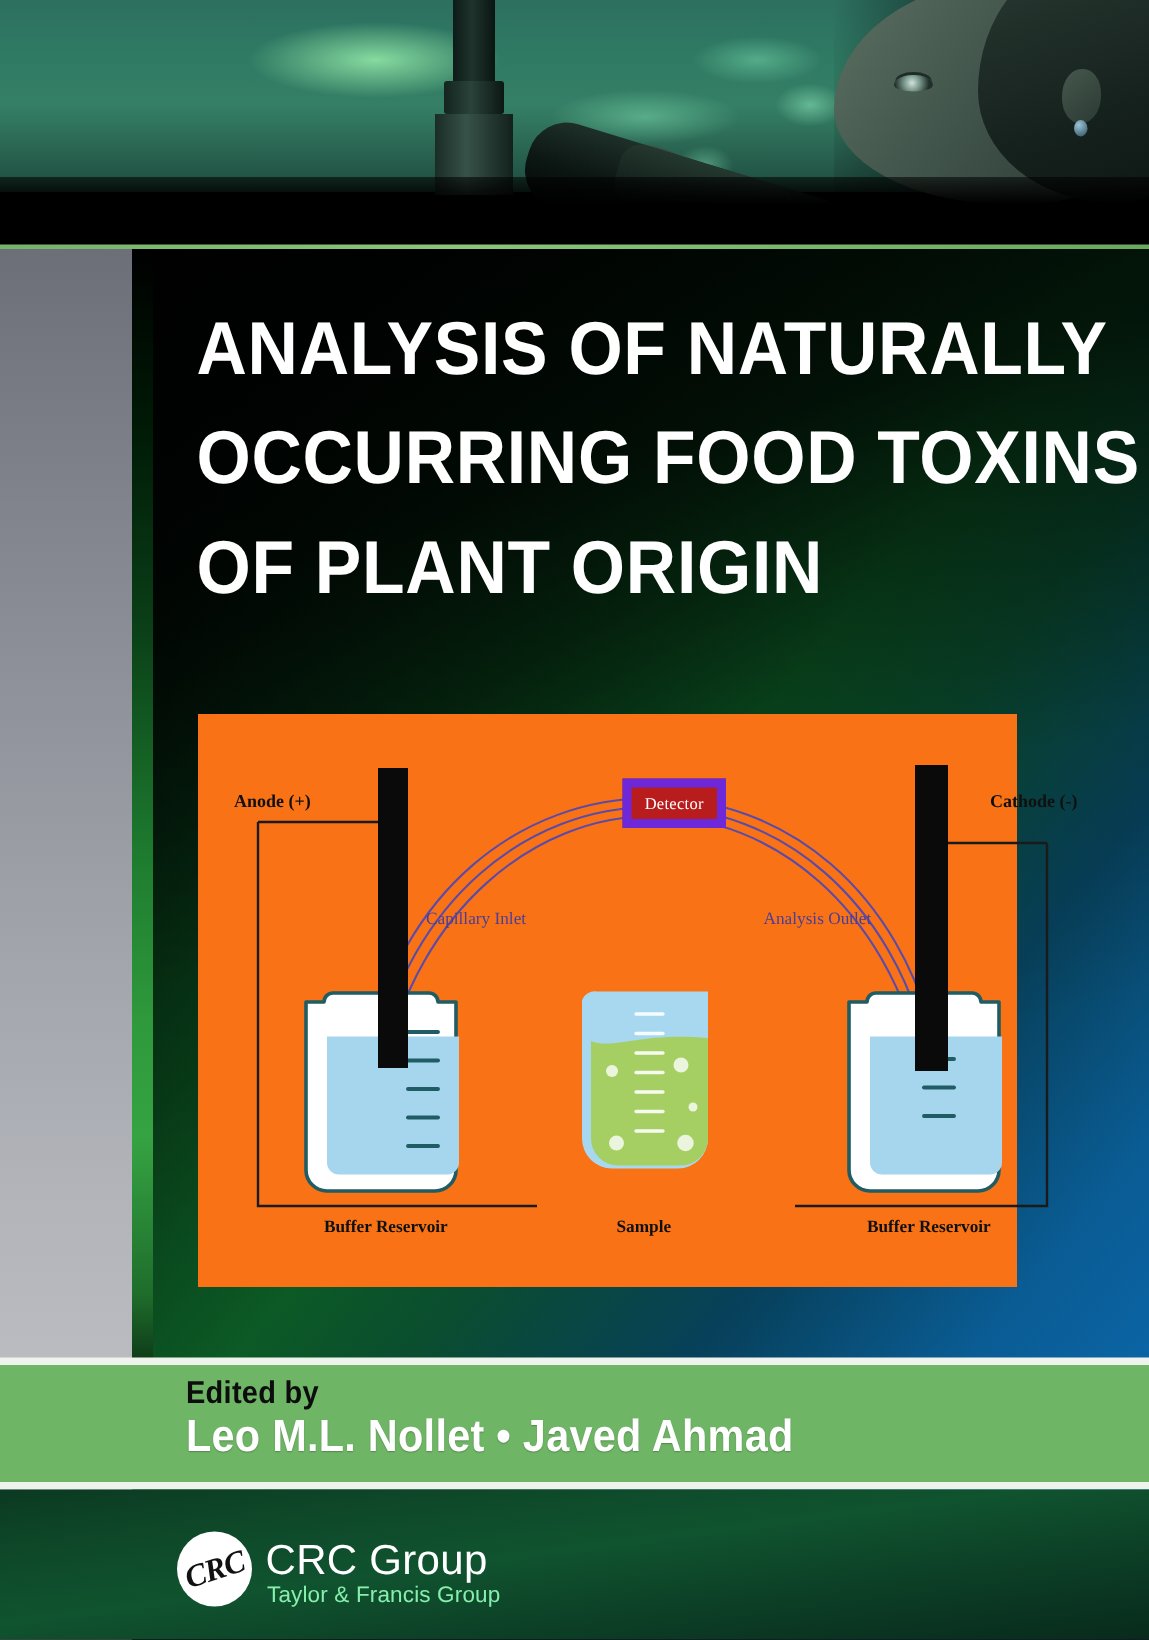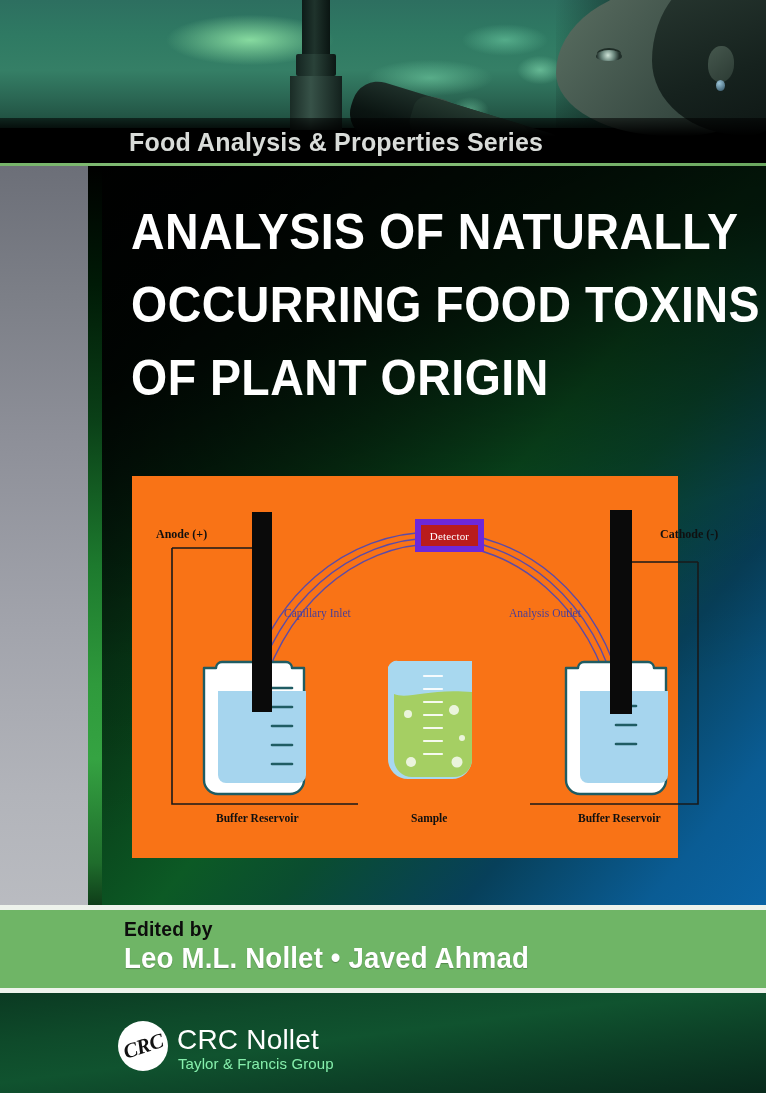--- a/index.html
+++ b/index.html
@@ -254,21 +254,20 @@
     <div class="ph-eyepiece"></div>
     <div class="ph-eyepiece2"></div>
     <div class="ph-face"></div>
     <div class="ph-hair"></div>
     <div class="ph-eye"></div>
     <div class="ph-ear"></div>
     <div class="ph-earring"></div>
   </div>
 
   <div id="series-bar"></div>
-  <div id="series-title">Food Analysis &amp; Properties Series</div>
   <div class="green-rule"></div>
   <div class="green-rule2"></div>
 
   <div id="body-bg"></div>
   <div id="green-col"></div>
   <div id="spine"></div>
   <div id="spine-band"></div>
   <div id="spine-bottom"></div>
 
   <div id="title">
@@ -363,16 +362,16 @@
   <div id="ed-band-top"></div>
   <div id="ed-band"></div>
   <div id="ed-band-bot"></div>
   <div id="edited-by">Edited by</div>
   <div id="editors">Leo M.L. Nollet • Javed Ahmad</div>
 
   <div id="bottom"></div>
   <div id="crc-logo">
     <span>CRC</span>
   </div>
-  <div id="crc-name">CRC Nollet</div>
+  <div id="crc-name">CRC Group</div>
   <div id="crc-sub">Taylor &amp; Francis Group</div>
 
 </div>
 
 </body></html>

